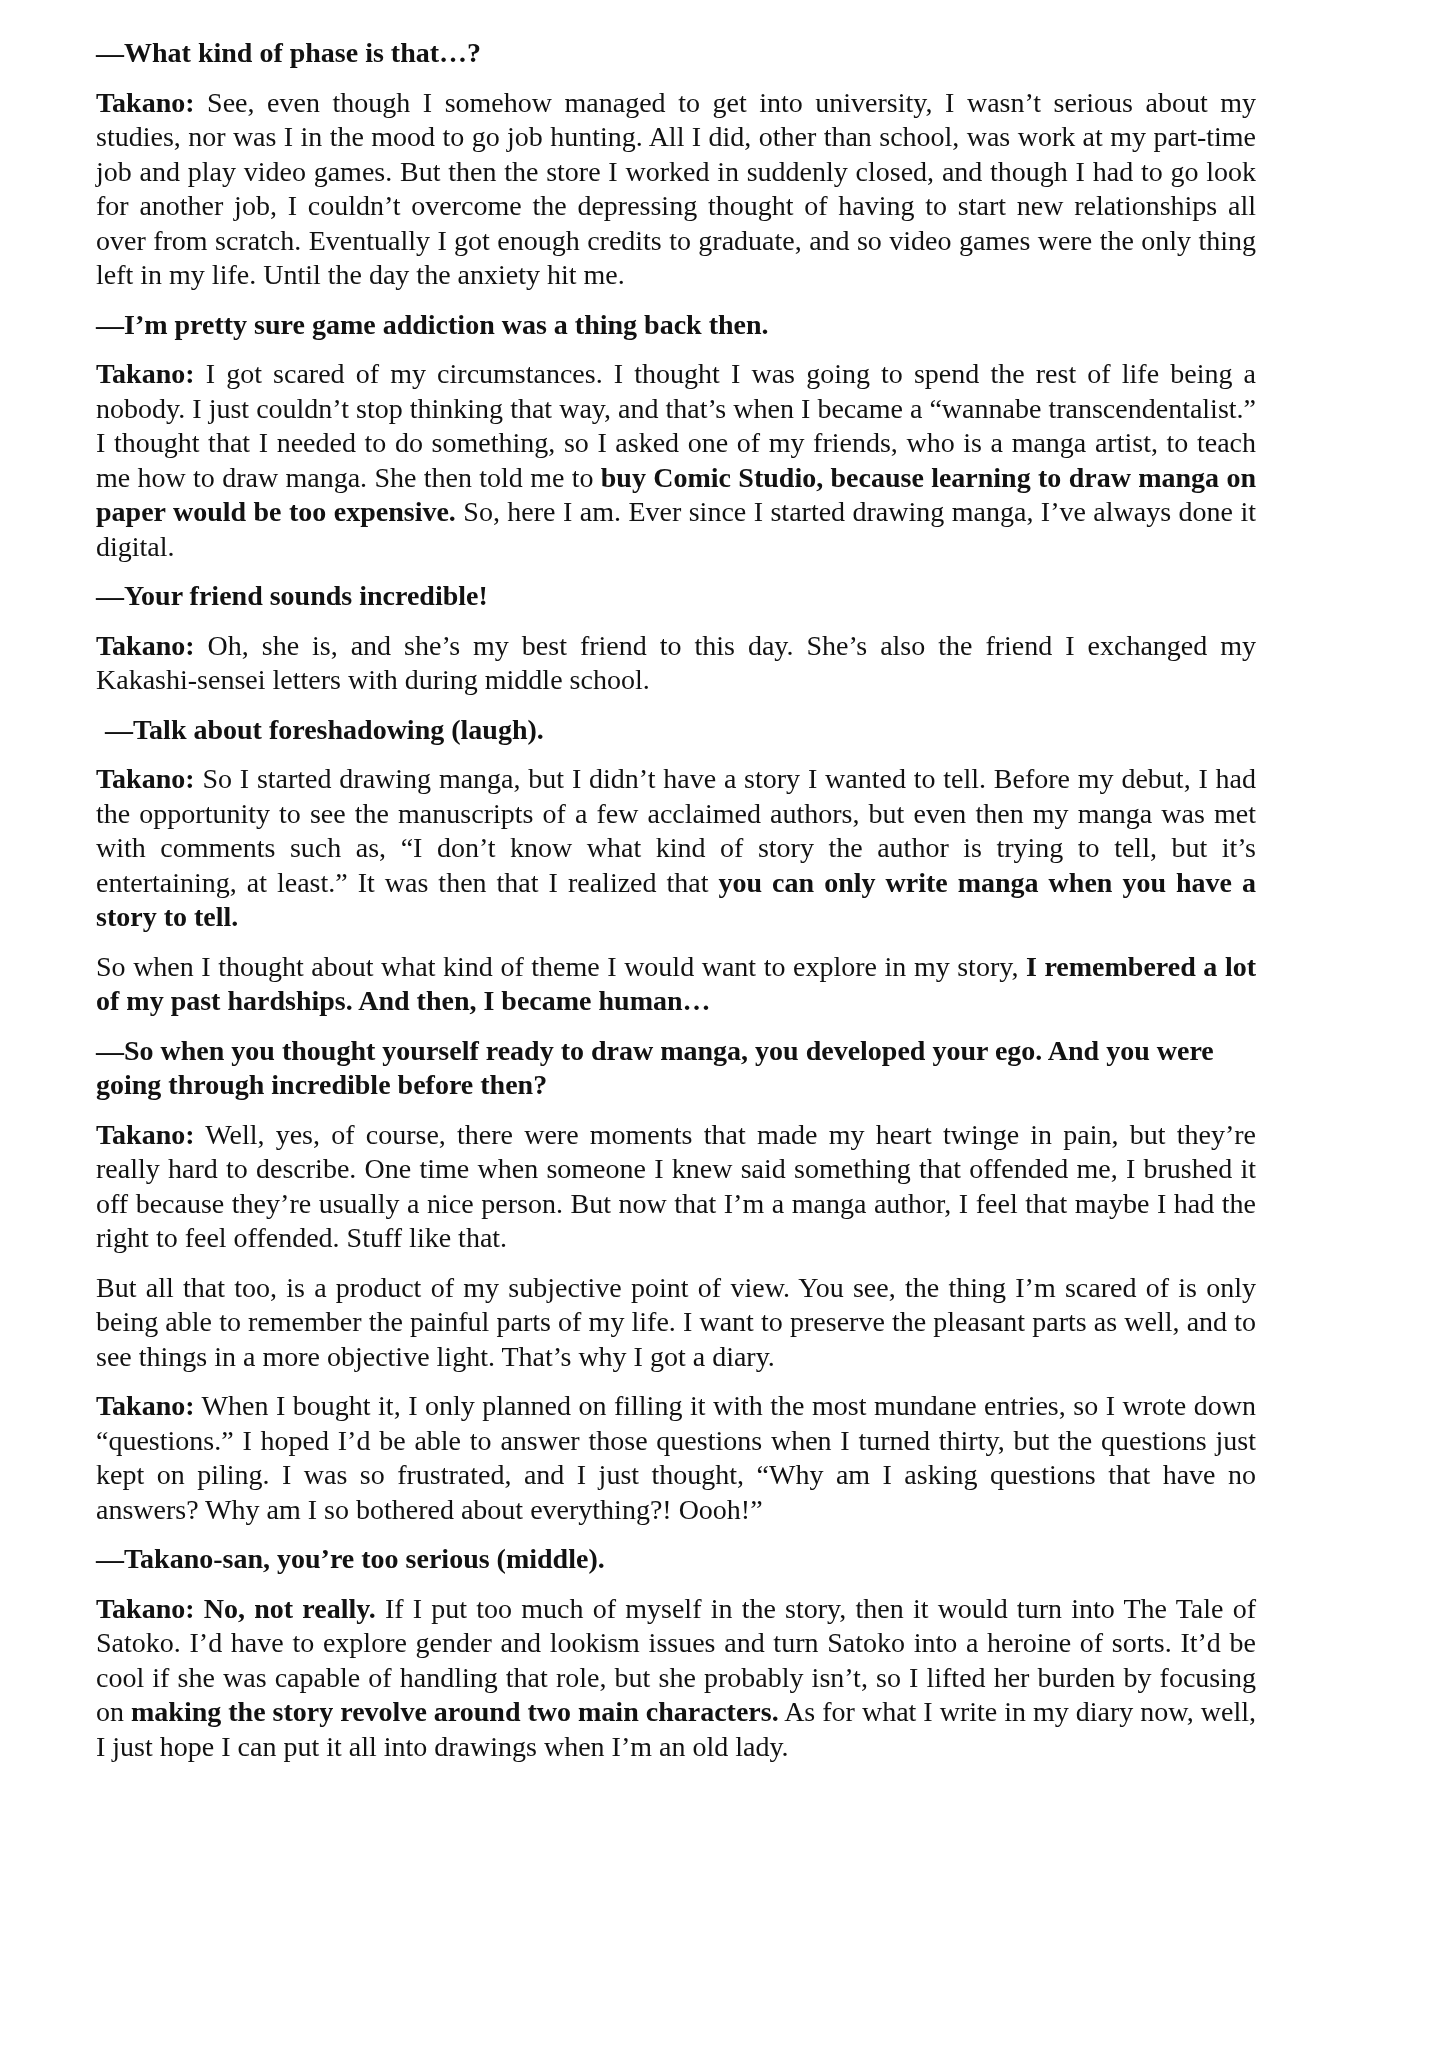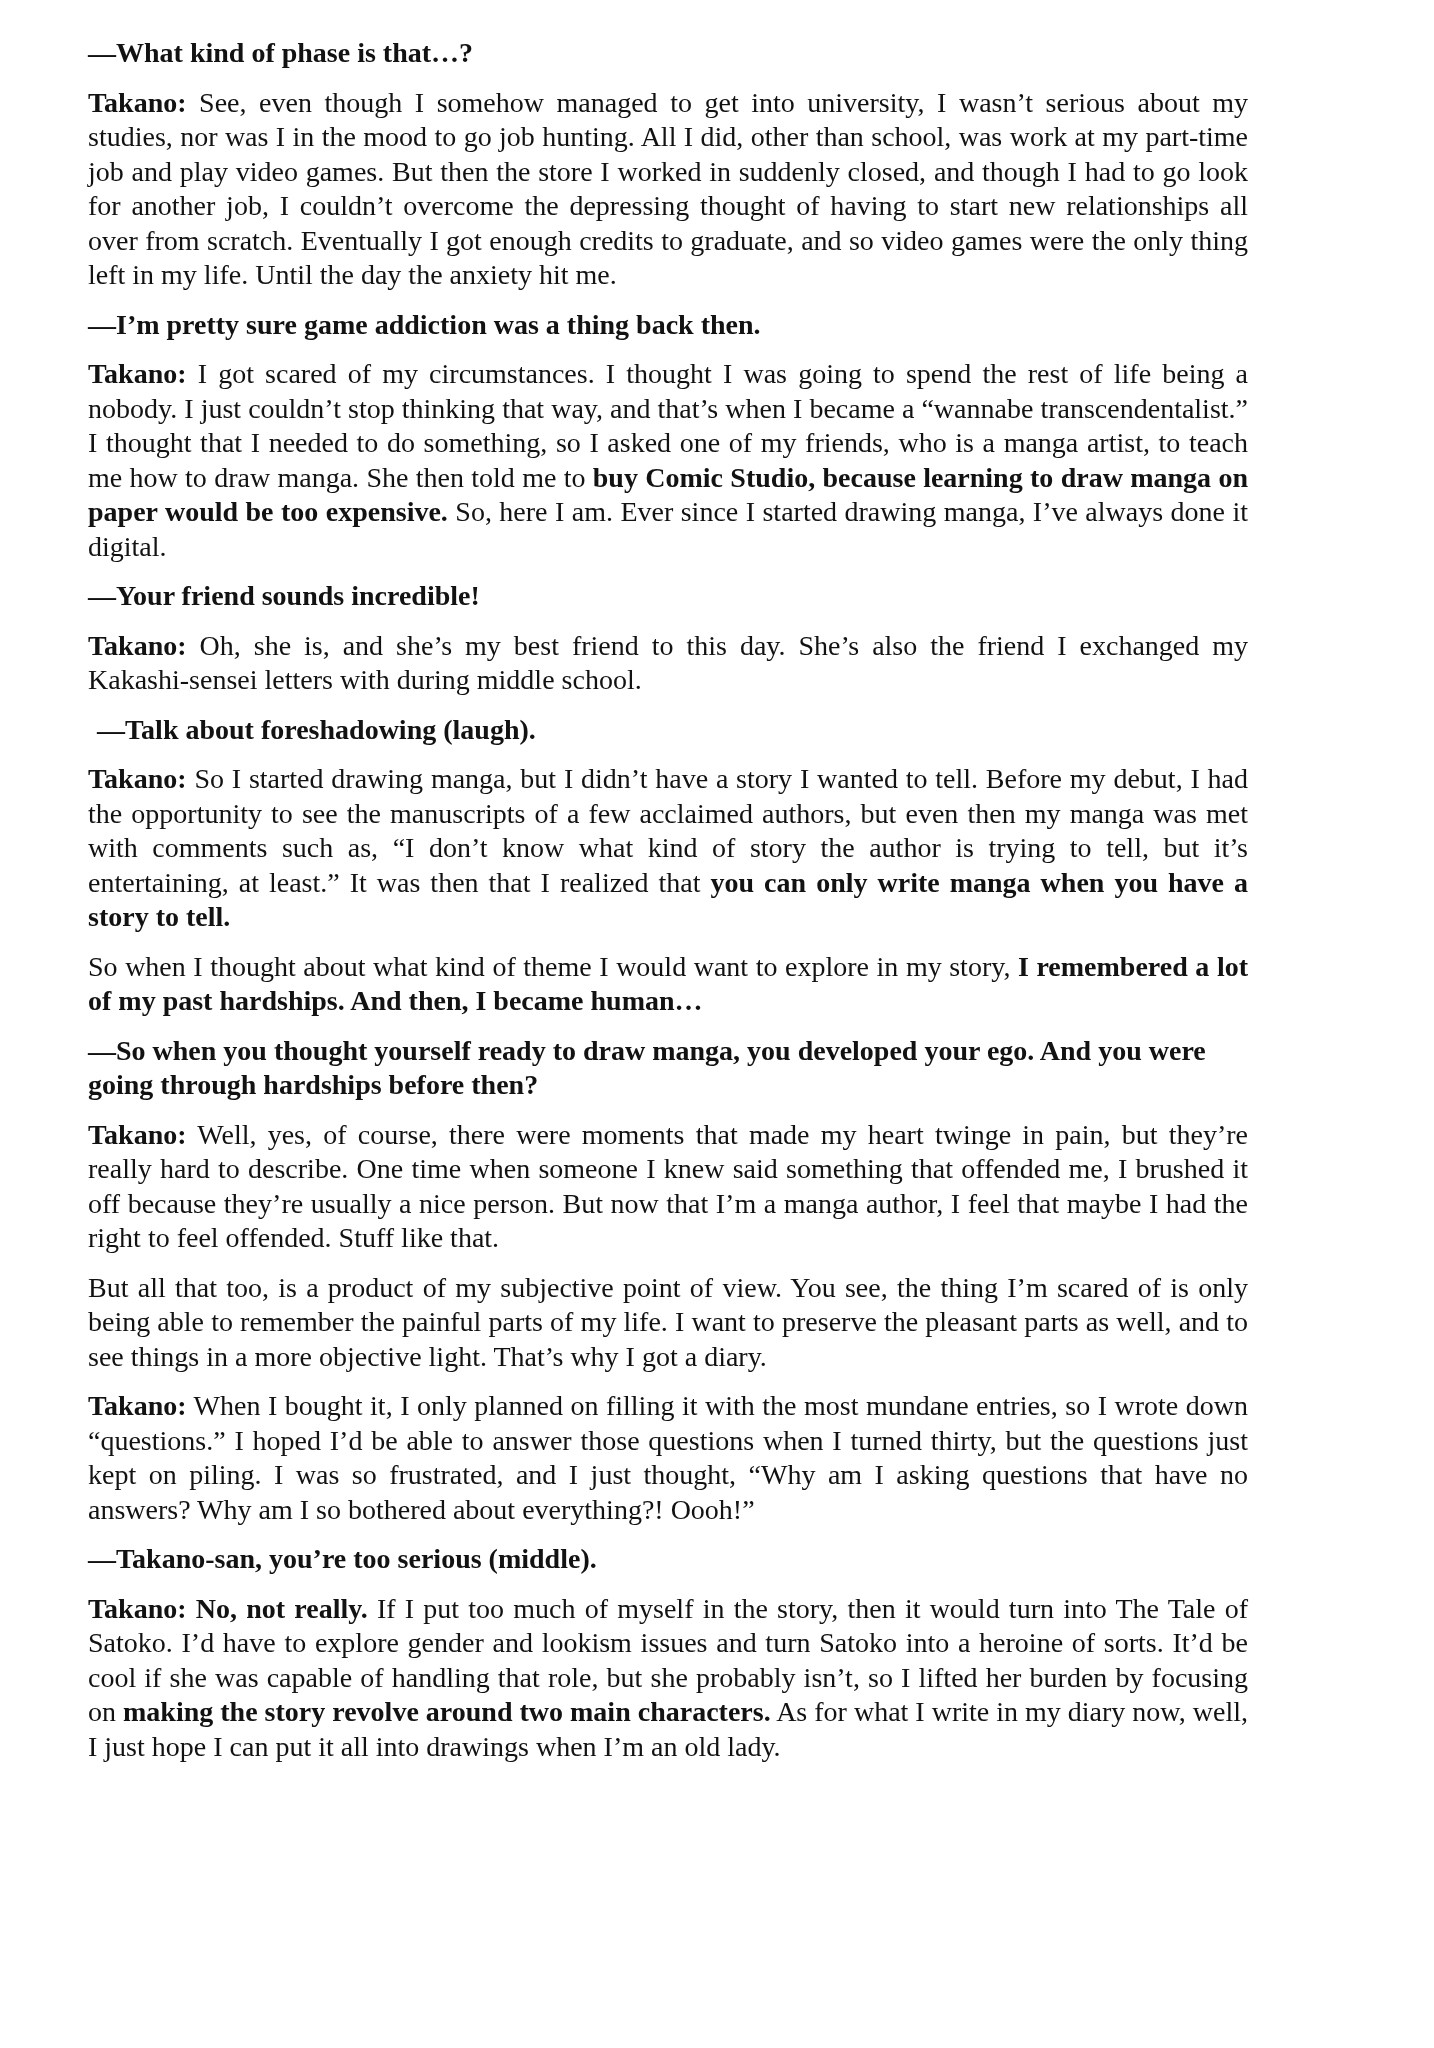--- a/index.html
+++ b/index.html
@@ -11,21 +11,21 @@
     position: relative;
     width: 1434px;
     height: 2048px;
     background: #ffffff;
     overflow: hidden;
     font-family: "Liberation Serif", "DejaVu Serif", serif;
     color: #121212;
   }
   .article {
     position: absolute;
-    left: 88px;
+    left: 96px;
     top: 36px;
     width: 1160px;
   }
   .article p {
     margin: 0 0 15px 0;
     font-size: 28px;
     line-height: 34.5px;
     color: #121212;
   }
   .article p:last-child {
@@ -52,20 +52,20 @@
   <article class="article">
       <p class="question"><span class="b">—What kind of phase is that…?</span></p>
       <p class="answer"><span class="b">Takano:</span><span> See, even though I somehow managed to get into university, I wasn’t serious about my studies, nor was I in the mood to go job hunting. All I did, other than school, was work at my part-time job and play video games. But then the store I worked in suddenly closed, and though I had to go look for another job, I couldn’t overcome the depressing thought of having to start new relationships all over from scratch. Eventually I got enough credits to graduate, and so video games were the only thing left in my life. Until the day the anxiety hit me.</span></p>
       <p class="question"><span class="b">—I’m pretty sure game addiction was a thing back then.</span></p>
       <p class="answer"><span class="b">Takano:</span><span> I got scared of my circumstances. I thought I was going to spend the rest of life being a nobody. I just couldn’t stop thinking that way, and that’s when I became a “wannabe transcendentalist.” I thought that I needed to do something, so I asked one of my friends, who is a manga artist, to teach me how to draw manga. She then told me to </span><span class="b">buy Comic Studio, because learning to draw manga on paper would be too expensive.</span><span> So, here I am. Ever since I started drawing manga, I’ve always done it digital.</span></p>
       <p class="question"><span class="b">—Your friend sounds incredible!</span></p>
       <p class="answer"><span class="b">Takano:</span><span> Oh, she is, and she’s my best friend to this day. She’s also the friend I exchanged my Kakashi-sensei letters with during middle school.</span></p>
       <p class="question indent"><span class="b">—Talk about foreshadowing (laugh).</span></p>
       <p class="answer"><span class="b">Takano:</span><span> So I started drawing manga, but I didn’t have a story I wanted to tell. Before my debut, I had the opportunity to see the manuscripts of a few acclaimed authors, but even then my manga was met with comments such as, “I don’t know what kind of story the author is trying to tell, but it’s entertaining, at least.” It was then that I realized that </span><span class="b">you can only write manga when you have a story to tell.</span></p>
       <p class="answer"><span>So when I thought about what kind of theme I would want to explore in my story, </span><span class="b">I remembered a lot of my past hardships. And then, I became human…</span></p>
-      <p class="question"><span class="b">—So when you thought yourself ready to draw manga, you developed your ego. And you were going through hardships before then?</span></p>
+      <p class="question"><span class="b">—So when you thought yourself ready to draw manga, you developed your ego. And you were going through incredible before then?</span></p>
       <p class="answer"><span class="b">Takano:</span><span> Well, yes, of course, there were moments that made my heart twinge in pain, but they’re really hard to describe. One time when someone I knew said something that offended me, I brushed it off because they’re usually a nice person. But now that I’m a manga author, I feel that maybe I had the right to feel offended. Stuff like that.</span></p>
       <p class="answer"><span>But all that too, is a product of my subjective point of view. You see, the thing I’m scared of is only being able to remember the painful parts of my life. I want to preserve the pleasant parts as well, and to see things in a more objective light. That’s why I got a diary.</span></p>
       <p class="answer"><span class="b">Takano:</span><span> When I bought it, I only planned on filling it with the most mundane entries, so I wrote down “questions.” I hoped I’d be able to answer those questions when I turned thirty, but the questions just kept on piling. I was so frustrated, and I just thought, “Why am I asking questions that have no answers? Why am I so bothered about everything?! Oooh!”</span></p>
       <p class="question"><span class="b">—Takano-san, you’re too serious (middle).</span></p>
       <p class="answer"><span class="b">Takano: No, not really.</span><span> If I put too much of myself in the story, then it would turn into The Tale of Satoko. I’d have to explore gender and lookism issues and turn Satoko into a heroine of sorts. It’d be cool if she was capable of handling that role, but she probably isn’t, so I lifted her burden by focusing on </span><span class="b">making the story revolve around two main characters.</span><span> As for what I write in my diary now, well, I just hope I can put it all into drawings when I’m an old lady.</span></p>
     </article>
 </div>
 
 </body></html>

